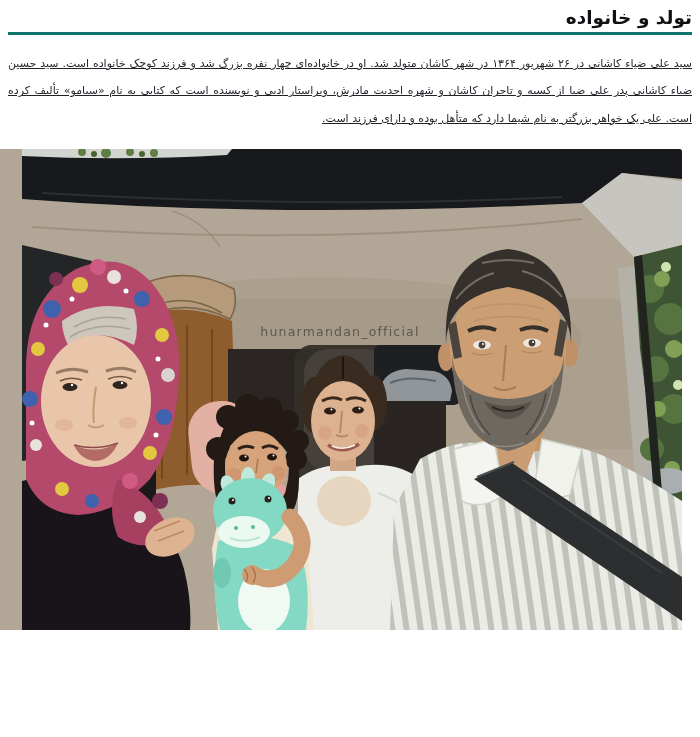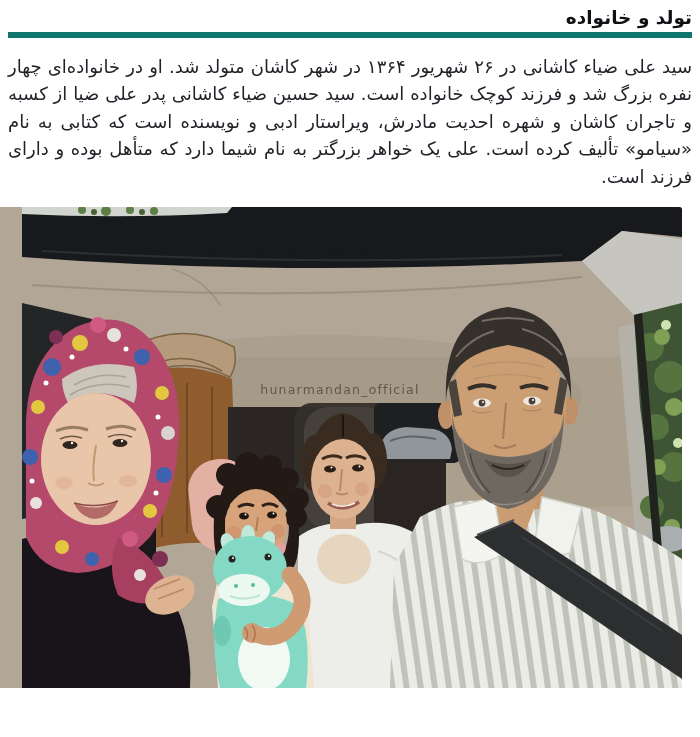--- a/index.html
+++ b/index.html
@@ -3,25 +3,25 @@
 <meta charset="utf-8">
 <style>
   html,body{margin:0;padding:0;}
   body{
     width:700px;height:737px;overflow:hidden;background:#ffffff;
     font-family:"DejaVu Sans", "Liberation Sans", sans-serif;
   }
   .page{direction:rtl;padding:5px 6px 0 6px;color:#202226;}
   h2.sec-heading{
     font-size:18.5px;font-weight:700;color:#101114;margin:0 2px;
-    line-height:25px;padding-bottom:2px;border-bottom:6px solid #0f766e;
+    line-height:25px;padding-bottom:2px;border-bottom:3px solid #0f766e;
   }
   p.para{
-    font-size:18px;line-height:27.4px;margin:15px 2px 0 2px;
-    text-align:justify;color:#1f2227;
+    font-size:11px;line-height:27.4px;margin:15px 2px 0 2px;
+    text-align:justify;color:#1f2227;text-decoration:underline;
   }
   figure.photo{
     width:700px;height:481px;margin:17px 12px 0 auto;
     border-radius:3px;overflow:hidden;background:#b2a796;
   }
   figure.photo svg{display:block;width:660px;height:481px;direction:ltr;}
 </style>
 </head>
 <body>
 

